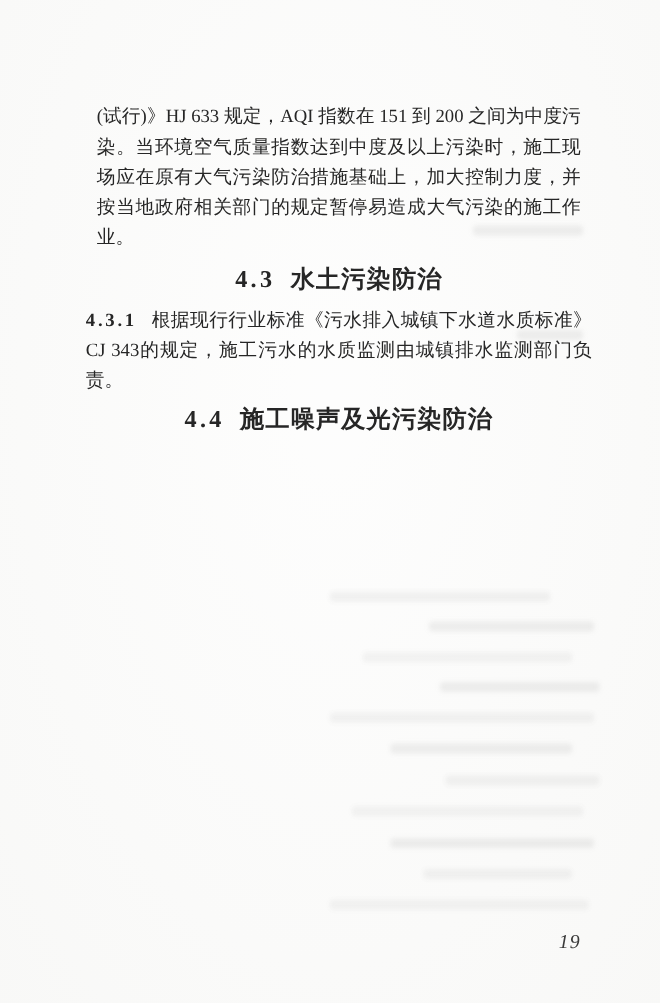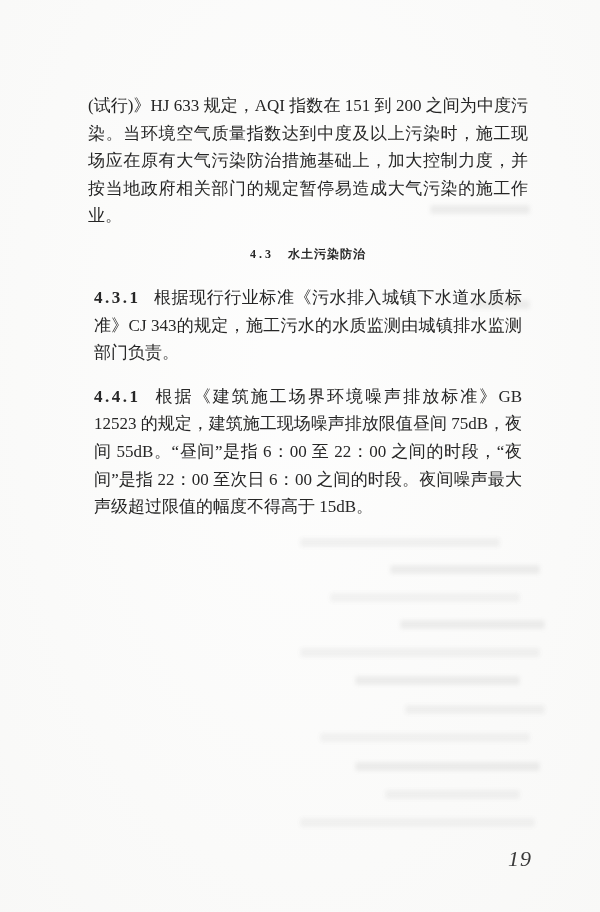--- a/index.html
+++ b/index.html
@@ -20,39 +20,39 @@
   .text-block {
     position: absolute;
     left: 78px; top: 82px; width: 460px;
     font-size: 17px;
     line-height: 27.6px;
     text-align: justify;
     text-justify: inter-character;
   }
   .para { margin: 10px; }
   .heading {
-    font-size: 12px;
+    font-size: 22px;
     font-weight: bold;
     text-align: center;
     margin: 7px 0 9px 0;
     line-height: 28px;
     letter-spacing: 1px;
   }
   .heading .hnum { letter-spacing: 3px; margin-right: 14px; }
-  .clause { margin: 16px; }
+  .clause { margin: 0; }
   .cnum {
     font-weight: bold;
     letter-spacing: 2.5px;
     margin-right: 13px;
     white-space: nowrap;
   }
   .page-number {
     position: absolute;
     left: 508px; top: 846px;
-    font-size: 22px;
+    font-size: 18px;
     font-style: italic;
     color: #3a3a3a;
     letter-spacing: 1px;
   }
   
   .smudges { position: absolute; inset: 0; pointer-events: none; }
   .smudge {
     position: absolute;
     height: 9px;
     background: rgba(105,105,105,0.10);
@@ -67,22 +67,22 @@
 
   <div class="text-block">
 
     <p class="para">(试行)》HJ 633 规定，AQI 指数在 151 到 200 之间为中度污染。当环境空气质量指数达到中度及以上污染时，施工现场应在原有大气污染防治措施基础上，加大控制力度，并按当地政府相关部门的规定暂停易造成大气污染的施工作业。</p>
 
     <h2 class="heading"><span class="hnum">4.3</span><span>水土污染防治</span></h2>
 
     <p class="clause"><span class="cnum">4.3.1</span><span>根据现行行业标准《污水排入城镇下水道水质标准》CJ 343的规定，施工污水的水质监测由城镇排水监测部门负责。</span></p>
 
 
+    <h2 class="heading"><span class="hnum">4.4</span><span>施工噪声及光污染防治</span></h2>
 
-    <p class="clause"><span class="cnum">4.4.1</span><span>根据《建筑施工场界环境噪声排放标准》GB 12523 的规定，建筑施工现场噪声排放限值昼间 75dB，夜间 55dB。“昼间”是指 6：00 至 22：00 之间的时段，“夜间”是指 22：00 至次日 6：00 之间的时段。夜间噪声最大声级超过限值的幅度不得高于 15dB。</span></p>
 
   </div>
 
   <div class="smudges">
     <i class="smudge" style="left:430px; top:205px; width:100px;"></i>
     <i class="smudge" style="left:470px; top:300px; width:60px;"></i>
     <i class="smudge" style="left:300px; top:538px; width:200px; opacity:.8"></i>
     <i class="smudge" style="left:390px; top:565px; width:150px;"></i>
     <i class="smudge" style="left:330px; top:593px; width:190px; opacity:.7"></i>
     <i class="smudge" style="left:400px; top:620px; width:145px;"></i>

